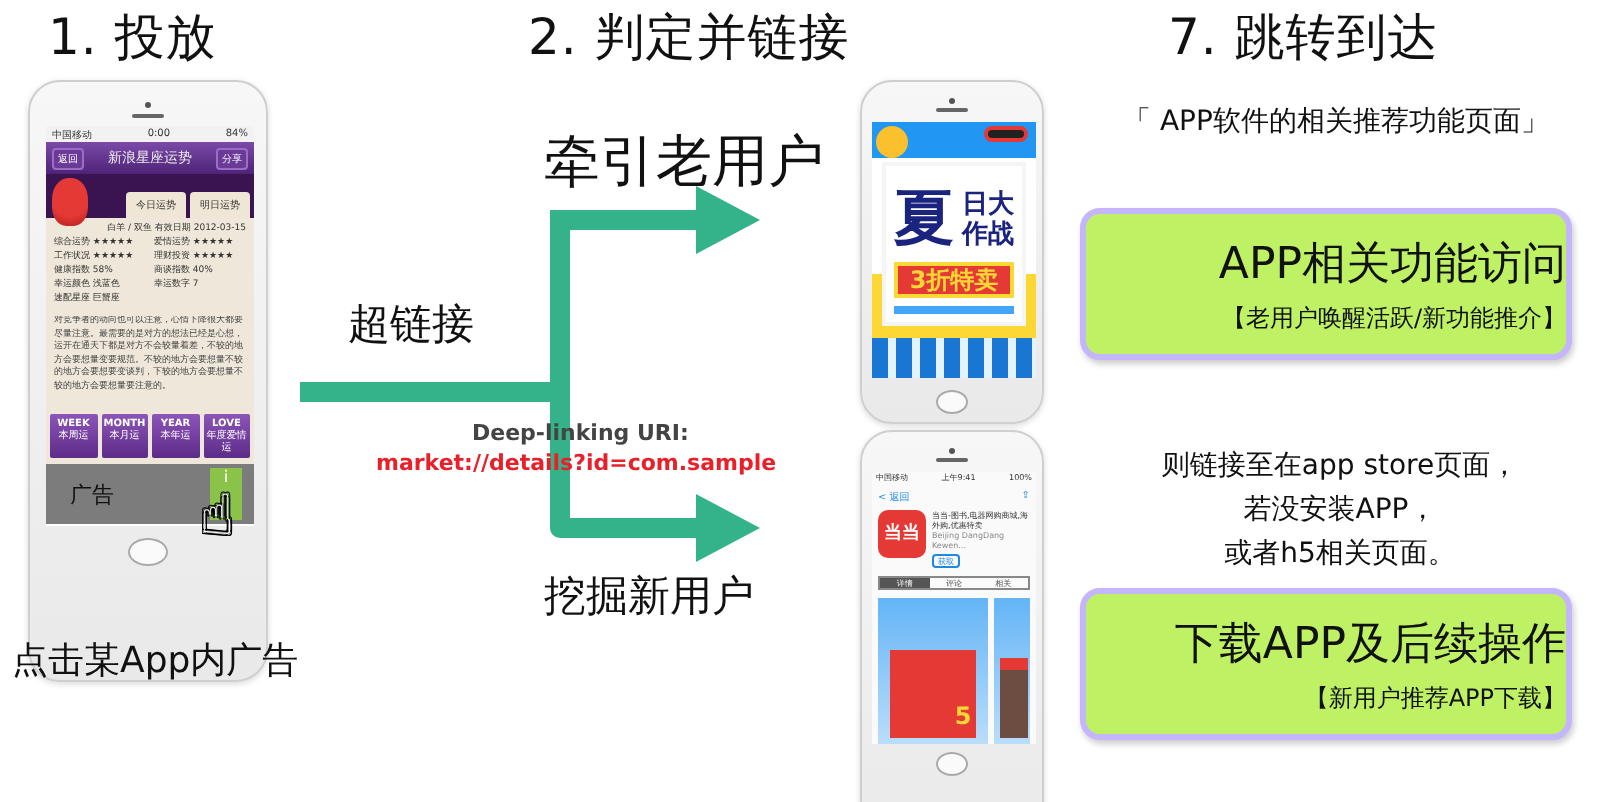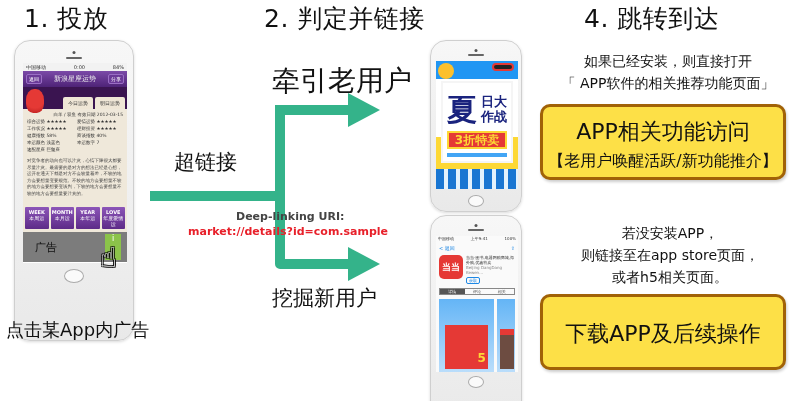--- a/index.html
+++ b/index.html
@@ -68,30 +68,30 @@
   .p3-shot2 { flex: 1; background: linear-gradient(180deg,#64b5f6,#bbdefb); position: relative; }
   .p3-shot2 .img { position: absolute; left: 3px; right: 1px; top: 30px; height: 40px; background: #6d4c41; border-top: 6px solid #e53935; }
 
   
   .arrow-svg { position: absolute; left: 0; top: 0; }
 
   .uri-label { position: absolute; font-family: "DejaVu Sans", sans-serif; font-weight: bold; font-size: 11px; color: #444; white-space: nowrap; }
   .uri-value { position: absolute; font-family: "DejaVu Sans", sans-serif; font-weight: bold; font-size: 11px; color: #e8202a; white-space: nowrap; text-align: right; }
 
   .desc { position: absolute; text-align: center; font-size: 14px; color: #111; line-height: 22px; white-space: nowrap; }
-  .result-box { position: absolute; border: 3px solid #a16207; border-radius: 10px; background: #fde047; box-shadow: 1px 2px 3px rgba(0,0,0,0.2); text-align: center; }
+  .result-box { position: absolute; border: 3px solid #c4b5fd; border-radius: 10px; background: #bef264; box-shadow: 1px 2px 3px rgba(0,0,0,0.2); text-align: right; }
   .result-box .main { font-size: 22px; color: #111; white-space: nowrap; }
-  .result-box .sub { font-size: 16px; color: #111; white-space: nowrap; }
+  .result-box .sub { font-size: 12px; color: #111; white-space: nowrap; }
 </style>
 </head>
 <body>
 
 <div class="step-title" style="left:24px; top:2px;">1. 投放</div>
 <div class="step-title" style="left:264px; top:2px;">2. 判定并链接</div>
-<div class="step-title" style="left:584px; top:2px;">4. 跳转到达</div>
+<div class="step-title" style="left:584px; top:2px;">7. 跳转到达</div>
 
 <div class="phone" style="left:14px; top:40px; width:120px; height:301px;">
   <div class="cam" style="top:10px;"></div>
   <div class="speaker" style="top:16px;"></div>
   <div class="screen" style="left:8px; top:22px; width:104px; height:200px;">
     <div class="p1-status">
       <span>中国移动</span>
       <span>0:00</span>
       <span>84%</span>
     </div>
@@ -209,28 +209,28 @@
       <div class="p3-shot2">
           <div class="img"></div>
         </div>
     </div>
 
   </div>
   <div class="home" style="top:160px; width:16px; height:12px;"></div>
 </div>
 
 <div class="desc" style="left:548px; top:50px; width:240px;">
-  <div>如果已经安装，则直接打开</div>
   <div>「 APP软件的相关推荐功能页面」</div>
 </div>
 <div class="result-box" style="left:540px; top:104px; width:246px; height:76px;">
   <div class="main" style="margin-top:10px;">APP相关功能访问</div>
   <div class="sub" style="margin-top:4px;">【老用户唤醒活跃/新功能推介】</div>
 </div>
 
 <div class="desc" style="left:560px; top:222px; width:220px;">
+  <div>则链接至在app store页面，</div>
   <div>若没安装APP，</div>
-  <div>则链接至在app store页面，</div>
   <div>或者h5相关页面。</div>
 </div>
 <div class="result-box" style="left:540px; top:294px; width:246px; height:76px;">
-  <div class="main" style="margin-top:22px;">下载APP及后续操作</div>
+  <div class="main" style="margin-top:10px;">下载APP及后续操作</div>
+  <div class="sub" style="margin-top:4px;">【新用户推荐APP下载】</div>
 </div>
 
 </body></html>

